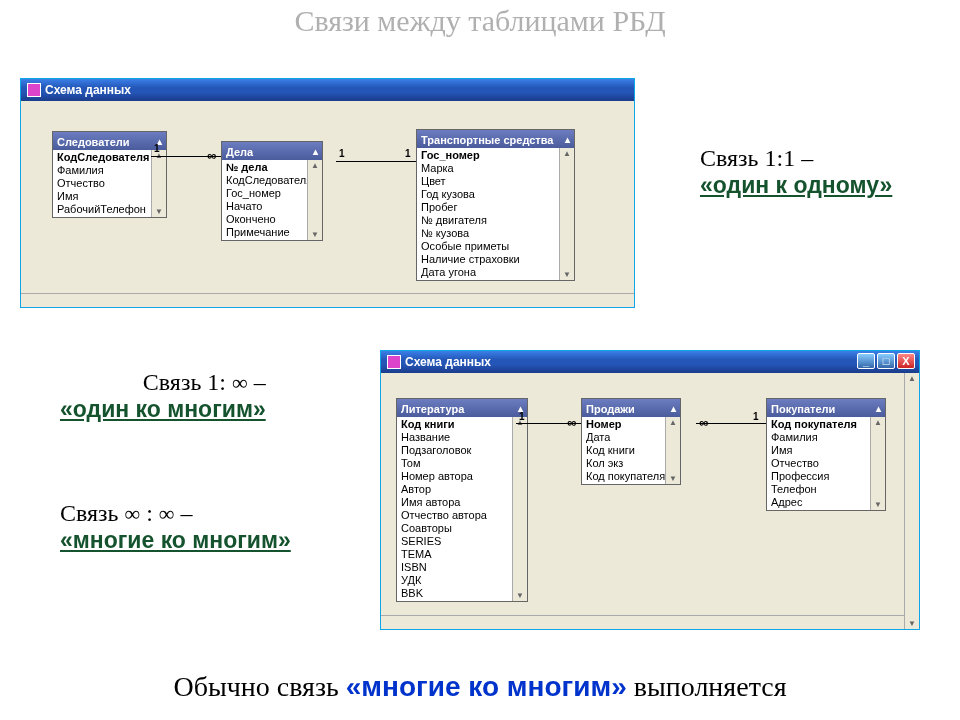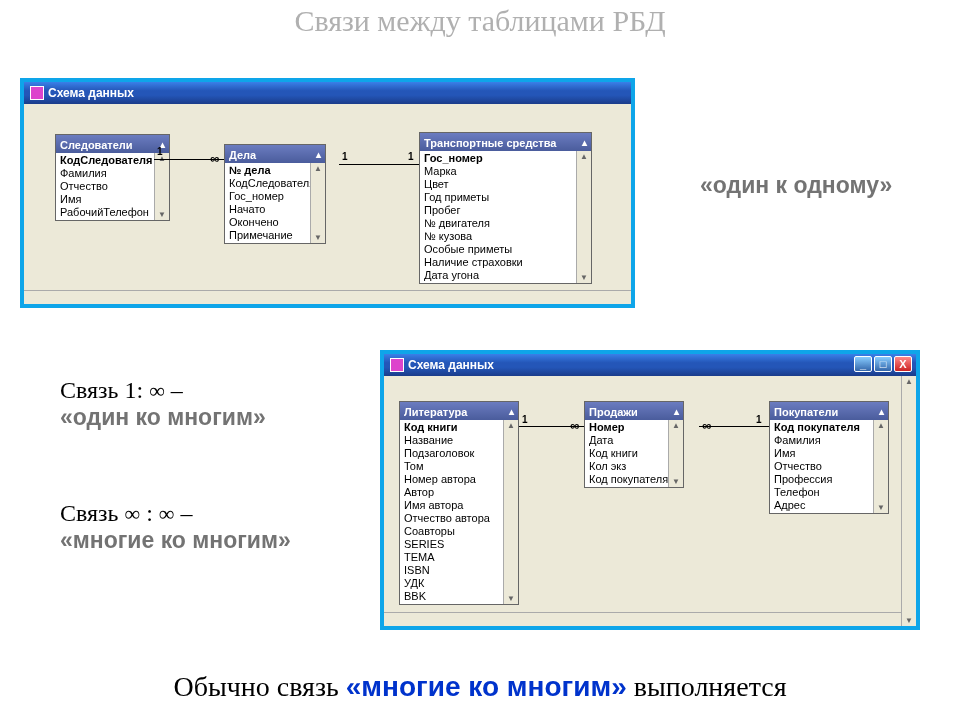--- a/index.html
+++ b/index.html
@@ -1,39 +1,39 @@
 <!DOCTYPE html>
 <html><head>
 <meta charset="utf-8">
 <style>
   * { box-sizing: border-box; margin: 0; padding: 0; }
   body { width: 960px; height: 720px; font-family: Arial, sans-serif; background: #fff; position: relative; }
   .slide-title { font-size: 30px; color: #b0b0b0; text-align: center; padding: 4px 0 10px; font-family: Georgia, serif; }
-  .win { position: absolute; border: 4px solid #0ea5e9; background: #8b5cf6; }
+  .win { position: absolute; border: 1px solid #0ea5e9; background: #8b5cf6; }
   .win-titlebar { height: 22px; background: linear-gradient(to bottom,#3a80e8,#2456b8 40%,#2456b8 60%,#1a3c8a); color:#fff; font-size:12px; font-weight:bold; display:flex; align-items:center; padding:0 6px; position:relative; }
   .win-titlebar .icon { width:14px; height:14px; margin-right:4px; display:inline-block; background:#d4c; border:1px solid #fff; font-size:8px; }
   .win-close,.win-max,.win-min { width:18px; height:16px; background:linear-gradient(to bottom,#f88,#c22); border:1px solid #fff; position:absolute; top:2px; display:flex; align-items:center; justify-content:center; color:#fff; font-size:11px; font-weight:bold; border-radius:2px; }
   .win-close { right:4px; }
   .win-max { right:24px; background:linear-gradient(to bottom,#8cf,#36a); }
   .win-min { right:44px; background:linear-gradient(to bottom,#8cf,#36a); }
   .win-body { background:#ece9d8; height:calc(100% - 22px); position:relative; overflow:hidden; }
 
   .tbl { position:absolute; background:#fff; border:1px solid #666; font-size:11px; min-width:100px; }
   .tbl-head { height:18px; background:linear-gradient(to bottom,#6b7cc0,#4a5c9c); color:#fff; font-weight:bold; padding:2px 4px 1px; display:flex; justify-content:space-between; align-items:center; }
   .tbl-head .x { font-size:10px; }
   .tbl-fields { padding:1px 0; background:#fff; }
   .tbl-fields div { padding:0 4px; line-height:13px; white-space:nowrap; }
   .tbl-fields div.pk { font-weight:bold; }
   .scroll-hint { position:absolute; right:0; top:18px; bottom:0; width:15px; background:#ece9d8; border-left:1px solid #aaa; }
   .scroll-hint::before { content:'▲'; font-size:8px; color:#666; position:absolute; top:1px; left:3px; }
   .scroll-hint::after { content:'▼'; font-size:8px; color:#666; position:absolute; bottom:1px; left:3px; }
   .hscroll { position:absolute; left:0; right:0; bottom:0; height:14px; background:#ece9d8; border-top:1px solid #aaa; }
 
   .label { position:absolute; font-family: Georgia, 'Times New Roman', serif; font-size:24px; color:#000; white-space:nowrap; }
-  .label .blue { color:#737373; font-weight:bold; font-family: Arial, sans-serif; font-size:23px; }
+  .label .blue { color:#14532d; font-weight:bold; font-family: Arial, sans-serif; font-size:23px;text-decoration:underline; }
   .inf { font-family: 'Times New Roman', serif; font-size:22px; }
 
   .rel-label { position:absolute; font-size:10px; font-weight:bold; font-family: Arial; }
   .rel-line { position:absolute; height:1px; background:#000; }
 
   .footer { position:absolute; left:0; right:0; bottom:15px; text-align:center; font-family: Georgia, serif; font-size:28px; line-height:1.3; }
   .footer .blue { color:#0033cc; font-weight:bold; font-family: Arial, sans-serif; }
 
   .win1 { left:20px; top:78px; width:615px; height:230px; }
   .win2 { left:380px; top:350px; width:540px; height:280px; }
@@ -74,30 +74,30 @@
         <div class="pk">№ дела</div>
         <div>КодСледователя</div>
         <div>Гос_номер</div>
         <div>Начато</div>
         <div>Окончено</div>
         <div>Примечание</div>
       </div>
       <div class="scroll-hint"></div>
     </div>
 
-    <div class="tbl" style="left:395px; top:28px; width:173px;">
+    <div class="tbl" style="left:395px; top:28px; width:159px;">
       <div class="tbl-head">
           <span>Транспортные средства</span>
           <span class="x">▴</span>
         </div>
       <div class="tbl-fields">
         <div class="pk">Гос_номер</div>
         <div>Марка</div>
         <div>Цвет</div>
-        <div>Год приметы</div>
+        <div>Год кузова</div>
         <div>Пробег</div>
         <div>№ двигателя</div>
         <div>№ кузова</div>
         <div>Особые приметы</div>
         <div>Наличие страховки</div>
         <div>Дата угона</div>
       </div>
       <div class="scroll-hint"></div>
     </div>
 
@@ -105,45 +105,45 @@
     <div class="rel-label" style="left:133px; top:42px;">1</div>
     <div class="rel-label" style="left:186px; top:47px; font-size:13px;">∞</div>
     <div class="rel-line" style="left:315px; top:60px; width:80px;"></div>
     <div class="rel-label" style="left:318px; top:47px;">1</div>
     <div class="rel-label" style="left:384px; top:47px;">1</div>
     <div class="hscroll"></div>
   </div>
 </div>
 
 <div class="label" style="left:700px; top:145px; text-align:left;">
-  <br>
+  <span>Связь 1:1 –</span><br>
   <span class="blue">«один к одному»</span>
 </div>
 
-<div class="label" style="left:60px; top:377px;">
+<div class="label" style="left:60px; top:369px;text-align:right;">
   <span>Связь 1: </span><span class="inf">∞</span><span> –</span><br>
   <span class="blue">«один ко многим»</span>
 </div>
 
 <div class="label" style="left:60px; top:500px;">
   <span>Связь </span><span class="inf">∞</span><span> : </span><span class="inf">∞</span><span> –</span><br>
   <span class="blue">«многие ко многим»</span>
 </div>
 
 <div class="win win2">
   <div class="win-titlebar">
     <span class="icon"></span>
     <span>Схема данных</span>
     <div class="win-min">_</div>
     <div class="win-max">□</div>
     <div class="win-close">X</div>
   </div>
   <div class="win-body">
 
-    <div class="tbl" style="left:15px; top:25px; width:120px;">
+    <div class="tbl" style="left:15px; top:25px; width:132px;">
       <div class="tbl-head">
           <span>Литература</span>
           <span class="x">▴</span>
         </div>
       <div class="tbl-fields">
         <div class="pk">Код книги</div>
         <div>Название</div>
         <div>Подзаголовок</div>
         <div>Том</div>
         <div>Номер автора</div>

